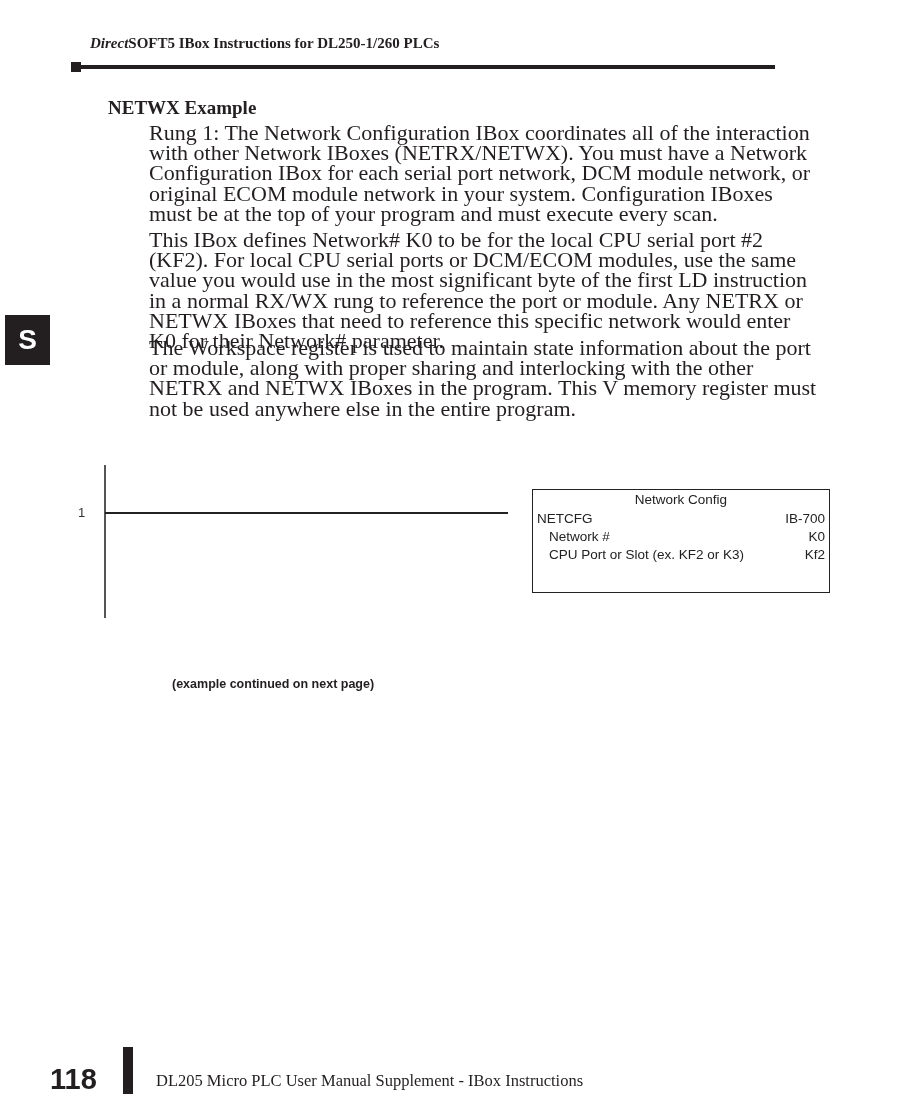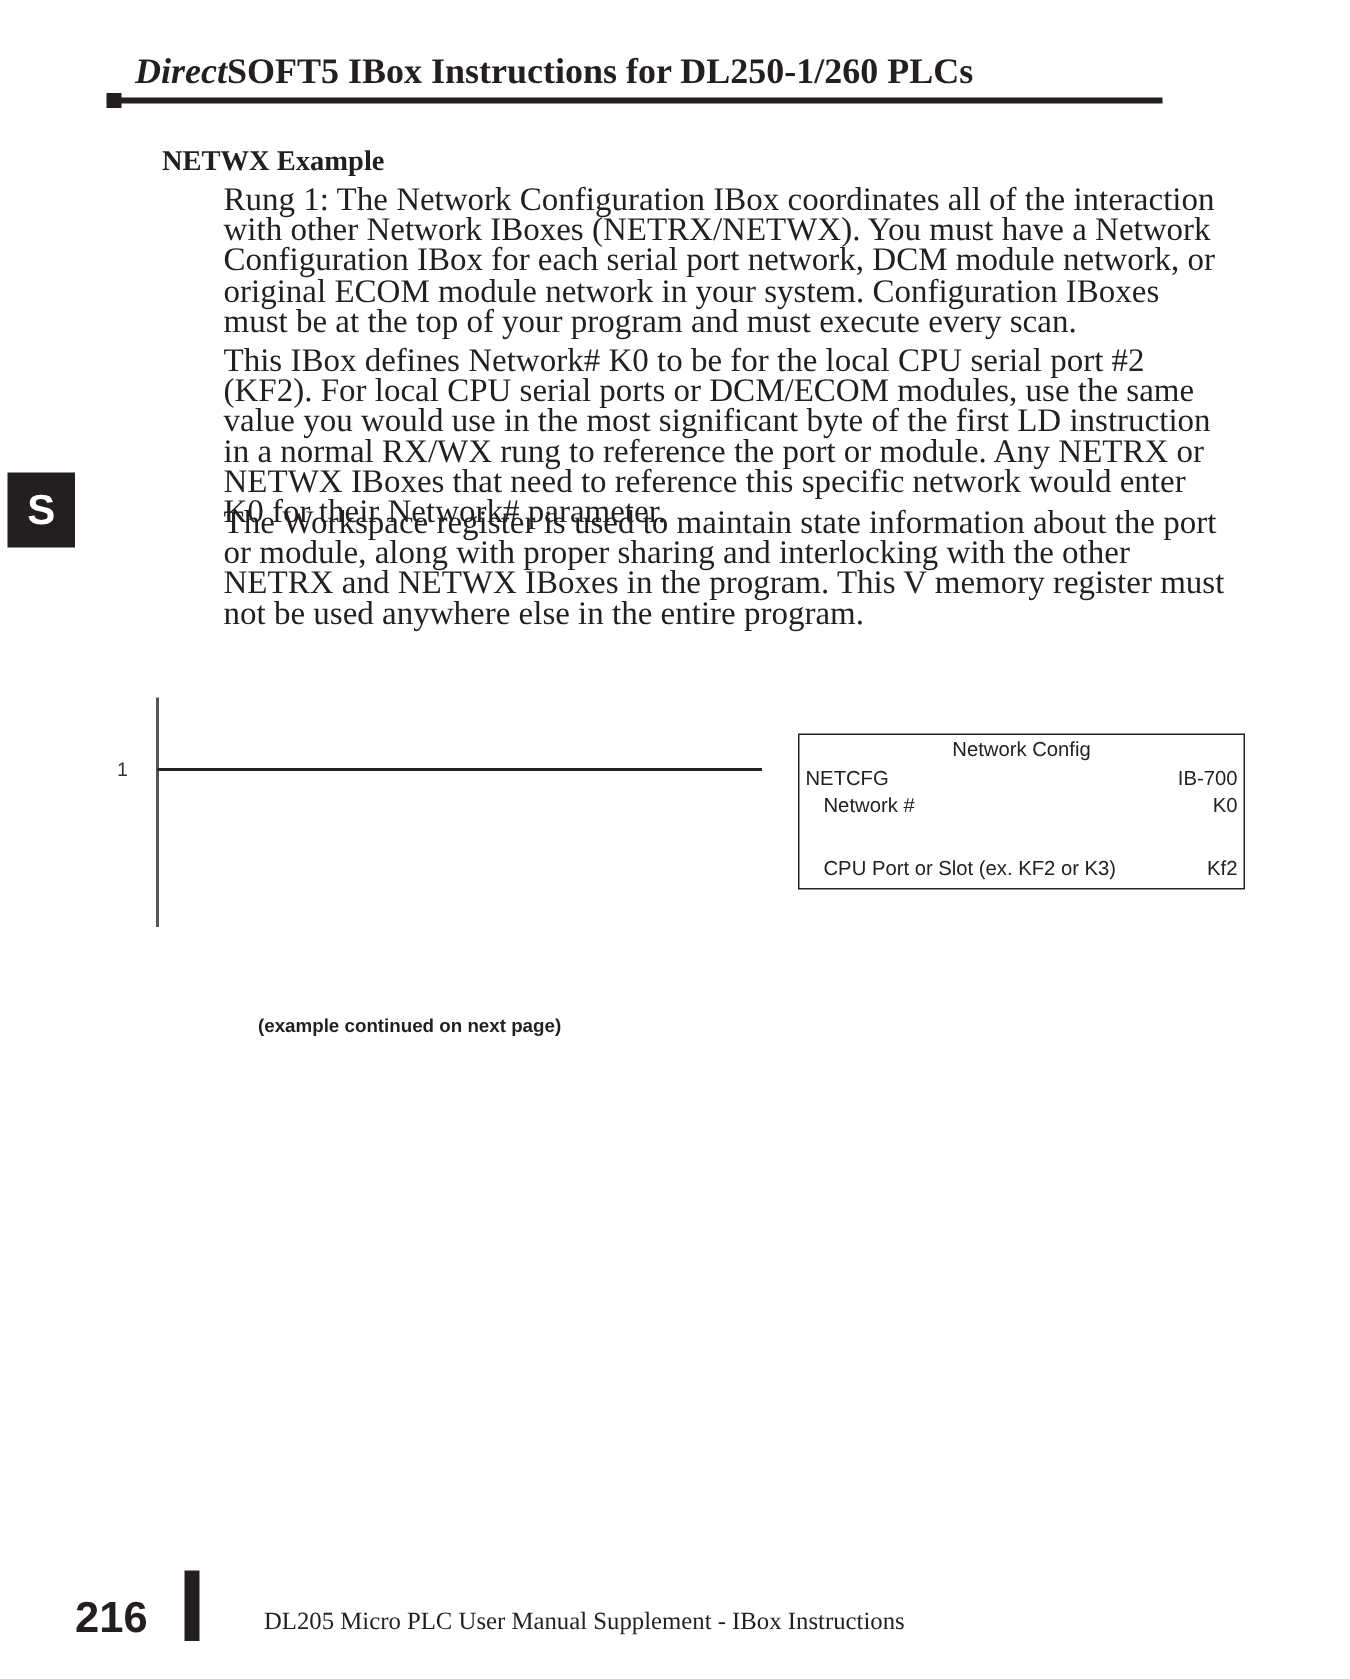--- a/index.html
+++ b/index.html
@@ -1,20 +1,20 @@
 <!DOCTYPE html>
 <html><head>
 <meta charset="utf-8">
 <style>
   html, body { margin: 0; padding: 0; background: #ffffff; }
   body { width: 900px; height: 1119px; position: relative; overflow: hidden; color: #231f20; }
   .serif { font-family: "Liberation Serif", "DejaVu Serif", serif; }
   .sans { font-family: "Liberation Sans", "DejaVu Sans", sans-serif; }
 
-  #running-head { position: absolute; left: 90px; top: 35px; font-size: 24px; font-weight: bold; white-space: nowrap; }
+  #running-head { position: absolute; left: 90px; top: 35px; font-size: 15px; font-weight: bold; white-space: nowrap; }
   #running-head .brand { font-style: italic; }
   #head-rule { position: absolute; left: 75px; top: 65px; width: 700px; height: 4px; background: #231f20; }
   #head-square { position: absolute; left: 71px; top: 62px; width: 10px; height: 10px; background: #231f20; }
 
   #section-title { position: absolute; left: 108px; top: 97px; font-size: 19px; font-weight: bold; white-space: nowrap; }
 
   .para { position: absolute; left: 149px; width: 668px; font-size: 22px; line-height: 20.2px; margin: 0; }
   #para-1 { top: 123px; }
   #para-2 { top: 230px; }
   #para-3 { top: 338px; }
@@ -26,29 +26,29 @@
   #left-rail { position: absolute; left: 104px; top: 465px; width: 2px; height: 153px; background: #555; }
   #rung-wire { position: absolute; left: 105px; top: 512px; width: 403px; height: 2px; background: #222; }
   #ibox { position: absolute; left: 532px; top: 489px; width: 298px; height: 104px; border: 1px solid #222; font-size: 13.5px; color: #222; box-sizing: border-box; }
   #ibox .title { position: absolute; left: 0; right: 0; top: 2px; text-align: center; }
   #ibox .row { position: absolute; left: 4px; right: 4px; height: 18px; }
   #ibox .row .lbl { position: absolute; left: 0; }
   #ibox .row .val { position: absolute; right: 0; }
   #ibox .row.indent .lbl { left: 12px; }
   #ibox-row-0 { top: 21px; text-align: right; }
   #ibox-row-1 { top: 39px; }
-  #ibox-row-2 { top: 57px; margin-top: 24px; }
+  #ibox-row-2 { top: 57px; }
   #ibox-row-3 { top: 75px; }
 
   #continued-note { position: absolute; left: 172px; top: 677px; font-size: 12.5px; font-weight: bold; white-space: nowrap; }
 
   
   #page-number { position: absolute; left: 50px; top: 1063px; font-size: 29px; font-weight: bold; }
   #footer-bar { position: absolute; left: 123px; top: 1047px; width: 10px; height: 47px; background: #231f20; }
-  #footer-text { position: absolute; left: 156px; top: 1071px; font-size: 16.5px; white-space: nowrap; margin-left: 20px; }
+  #footer-text { position: absolute; left: 156px; top: 1071px; font-size: 16.5px; white-space: nowrap; }
 </style>
 </head>
 <body>
 
 <div id="running-head" class="serif"><span class="brand">Direct</span><span>SOFT5 IBox Instructions for DL250-1/260 PLCs</span></div>
 <div id="head-square"></div>
 <div id="head-rule"></div>
 
 <div id="section-title" class="serif">NETWX Example</div>
 
@@ -74,15 +74,15 @@
     </div>
     <div id="ibox-row-2" class="row indent">
       <span class="lbl">CPU Port or Slot (ex. KF2 or K3)</span>
       <span class="val">Kf2</span>
     </div>
   </div>
 </div>
 
 <div id="continued-note" class="sans">(example continued on next page)</div>
 
-<div id="page-number" class="sans">216</div>
+<div id="page-number" class="sans">118</div>
 <div id="footer-bar"></div>
 <div id="footer-text" class="serif">DL205 Micro PLC User Manual Supplement - IBox Instructions</div>
 
 </body></html>

